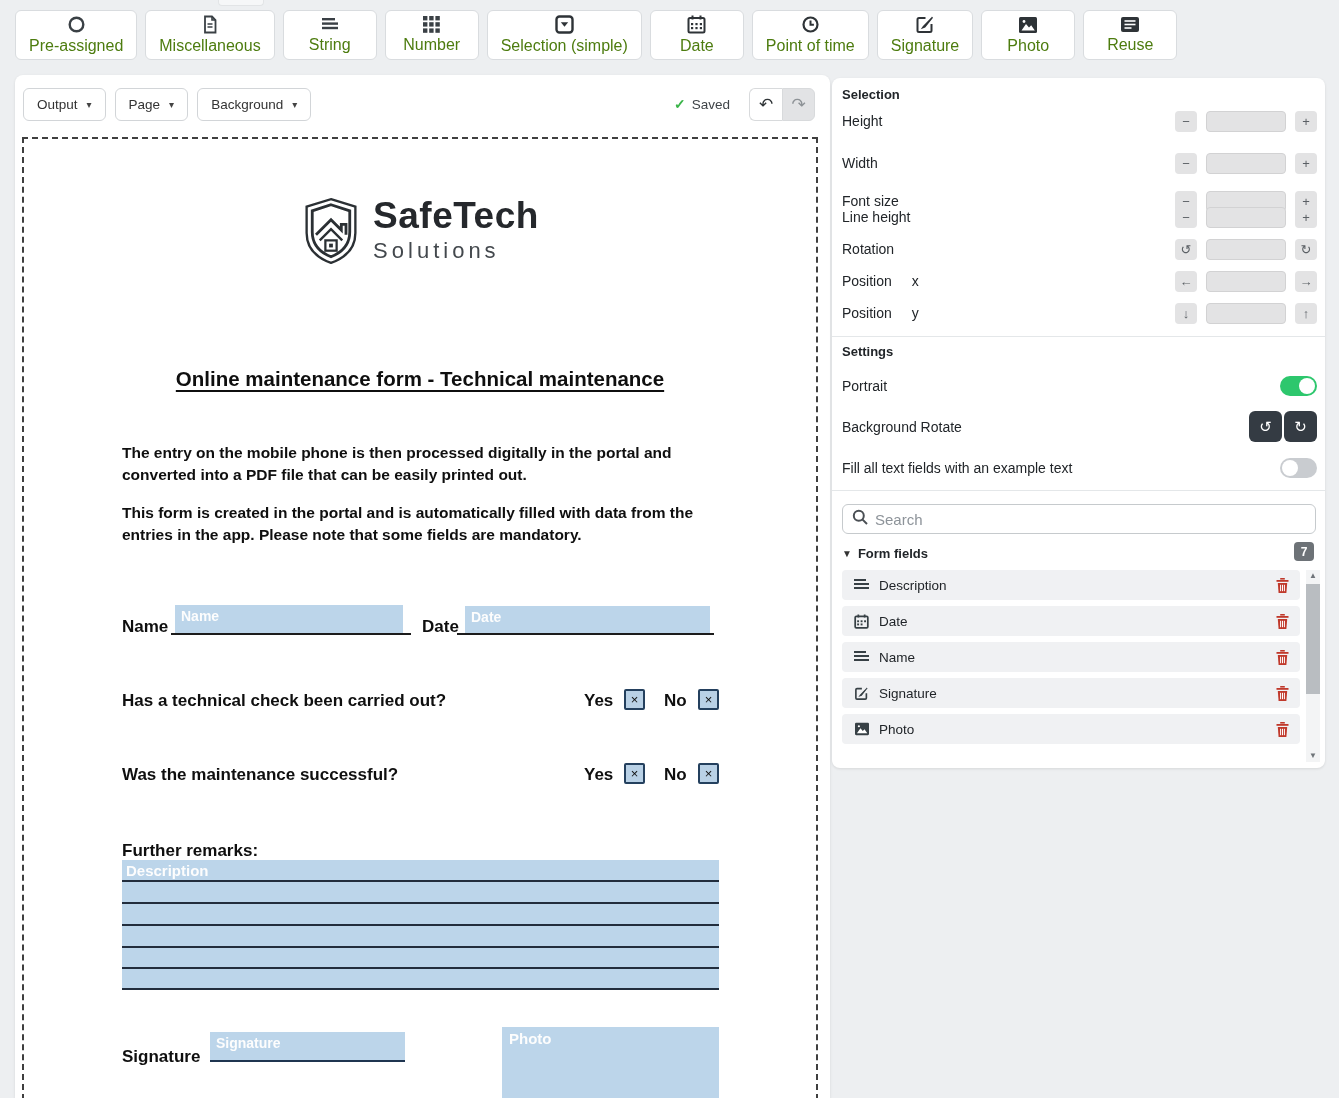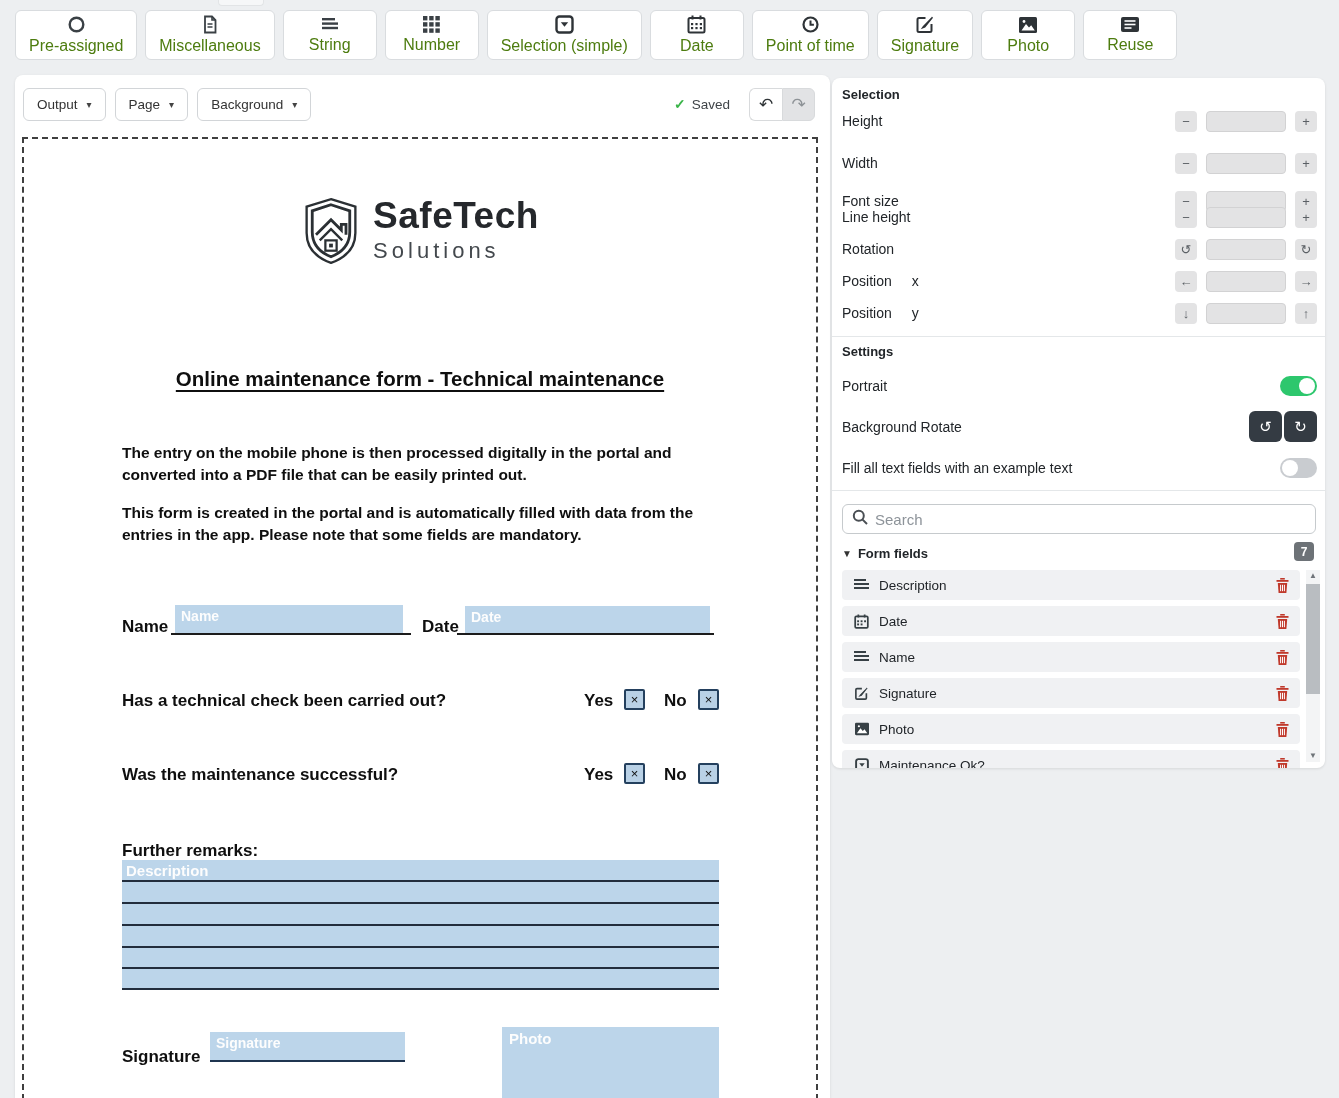--- a/index.html
+++ b/index.html
@@ -549,41 +549,20 @@
           <rect x="0.5" y="2" width="12" height="1.8" fill="#c0392b"></rect>
           <path d="M1.8 5 h9.4 l-0.8 10 h-7.8 z" fill="#c0392b"></path>
           <g stroke="#fff" stroke-width="1">
             <path d="M4.6 6.8 v6.4"></path>
             <path d="M6.5 6.8 v6.4"></path>
             <path d="M8.4 6.8 v6.4"></path>
           </g>
         </svg>
       </span>
   </div>
-  <div class="ff-item" style="top:672px;">
-    <span class="ic">
-        <svg width="14" height="14" viewBox="0 0 19 19">
-          <rect x="1.5" y="1.5" width="16" height="16" rx="3" fill="none" stroke="#374045" stroke-width="2.6"></rect>
-          <path d="M5.8 7.2 h7.4 l-3.7 4.6 z" fill="#374045"></path>
-        </svg>
-      </span>
-    <span class="name">Maintenance Ok?</span>
-    <span class="trash">
-        <svg width="13" height="15" viewBox="0 0 13 15">
-          <rect x="4.2" y="0" width="4.6" height="1.6" fill="#c0392b"></rect>
-          <rect x="0.5" y="2" width="12" height="1.8" fill="#c0392b"></rect>
-          <path d="M1.8 5 h9.4 l-0.8 10 h-7.8 z" fill="#c0392b"></path>
-          <g stroke="#fff" stroke-width="1">
-            <path d="M4.6 6.8 v6.4"></path>
-            <path d="M6.5 6.8 v6.4"></path>
-            <path d="M8.4 6.8 v6.4"></path>
-          </g>
-        </svg>
-      </span>
-  </div>
 
   <div class="scrollbar">
     <span class="arr">▲</span>
     <span class="thumb"></span>
     <span class="spacer"></span>
     <span class="arr">▼</span>
   </div>
 </div>
 
 </body></html>

